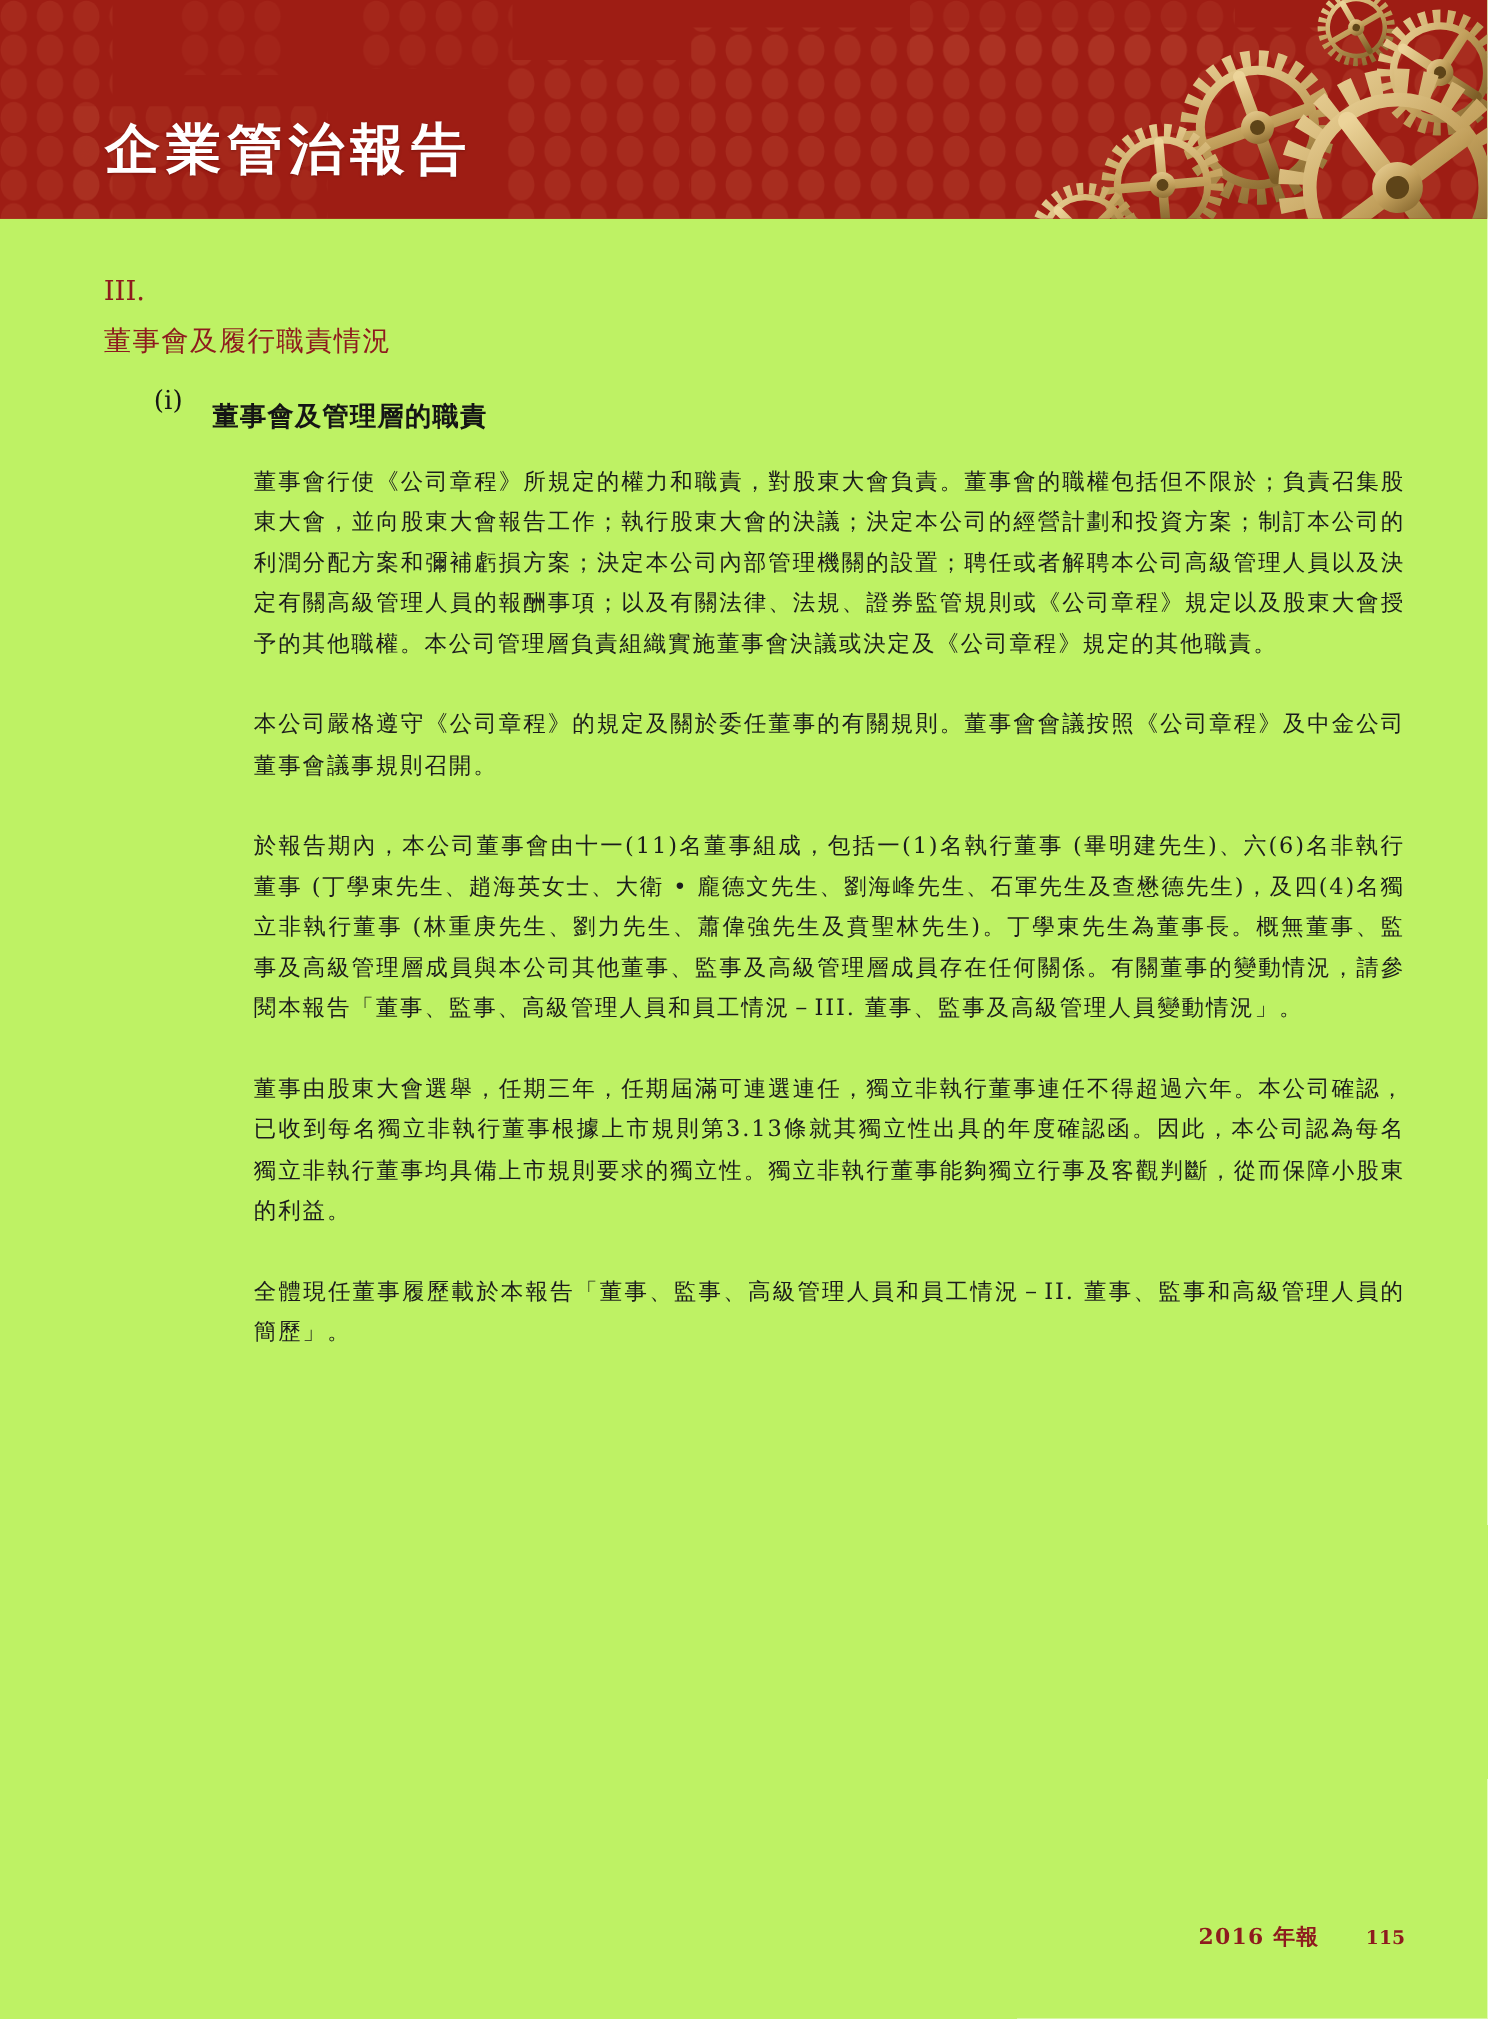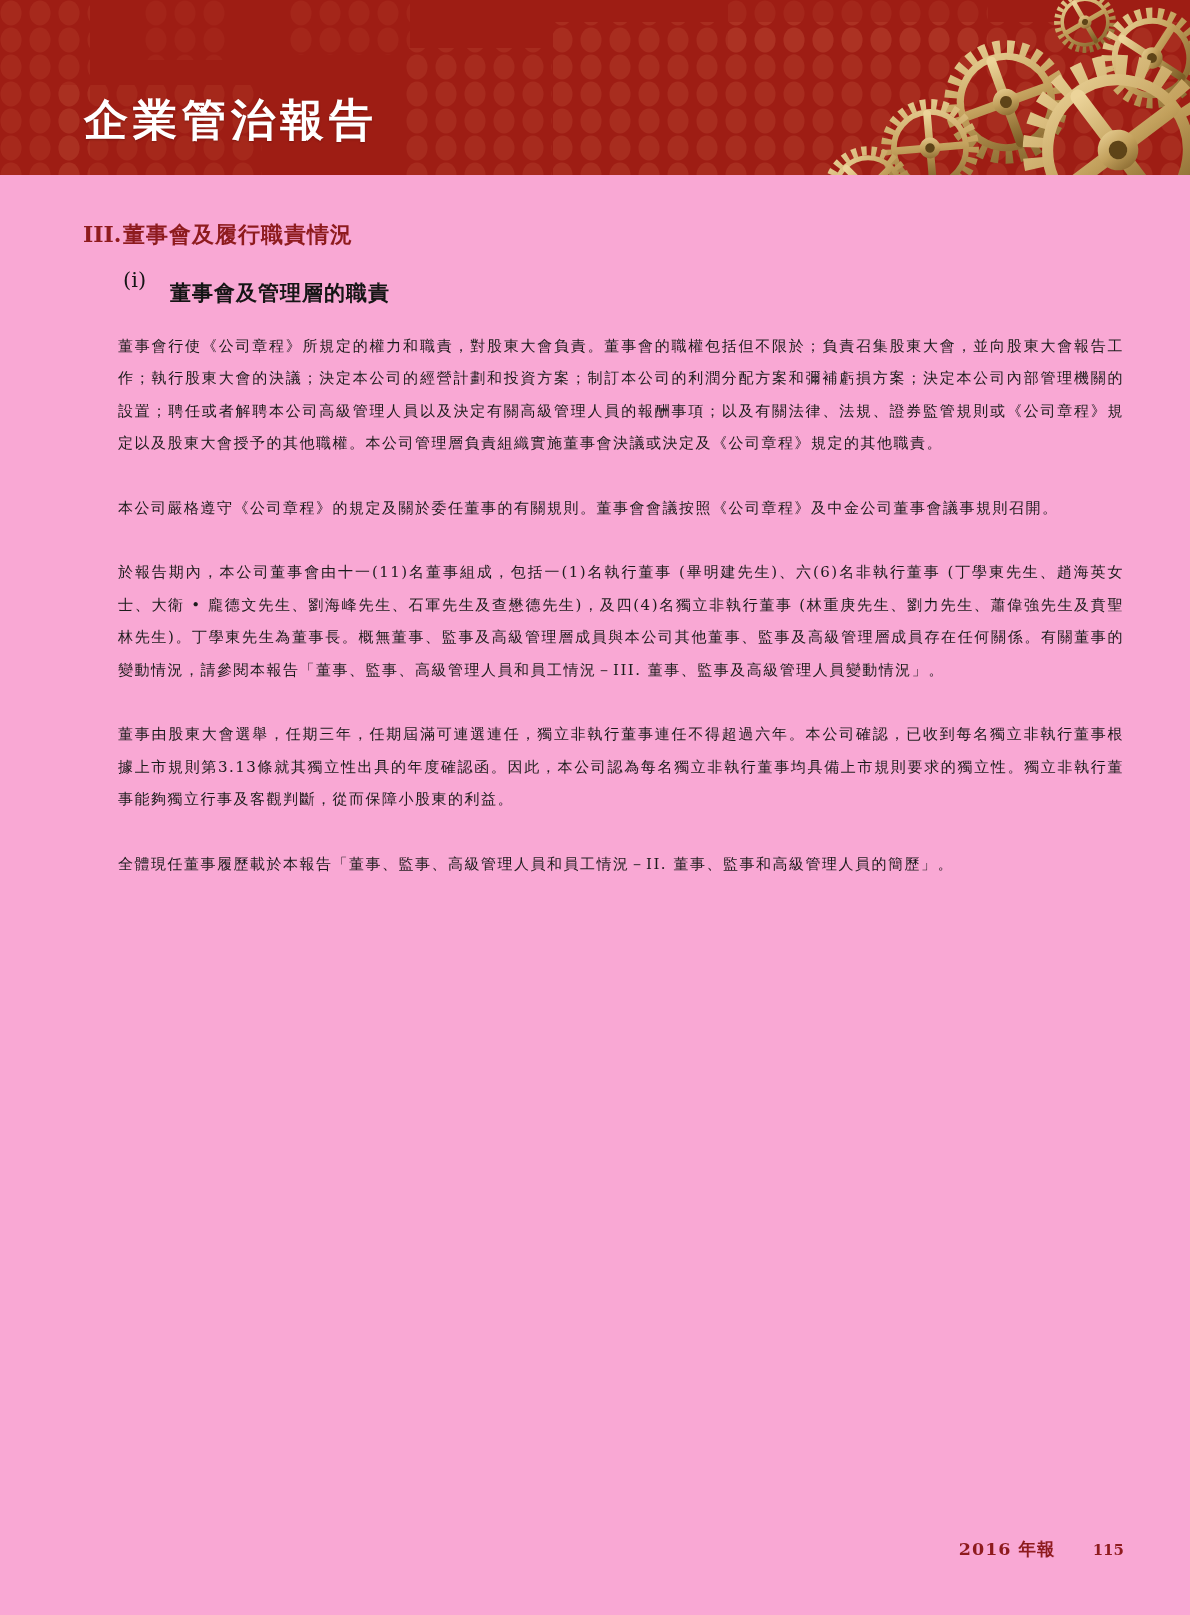--- a/index.html
+++ b/index.html
@@ -2,21 +2,21 @@
 <html lang="zh-Hant"><head>
 <meta charset="utf-8">
 <style>
   * { margin: 0; padding: 0; box-sizing: border-box; }
   html, body { background: #ffffff; }
   .page {
     position: relative;
     width: 1190px;
     height: 1615px;
     margin: 0 auto;
-    background: #f9a8d4;
+    background: #bef264;
     font-family: "DejaVu Serif", "Liberation Serif", serif;
     overflow: hidden;
   }
 
   
   .banner {
     position: relative;
     width: 1190px;
     height: 175px;
     background: #9e1d14;
@@ -37,43 +37,44 @@
   }
 
   
   .content {
     padding: 46px 66px 0 83px;
     color: #1c1c1c;
   }
   .sec-head {
     display: flex;
     color: #8e1b1e;
-    font-weight: bold;
+    font-weight: normal;
     font-size: 22px;
     line-height: 1.2;
     margin-bottom: 21px;
+    flex-direction: column;
   }
   .sec-num { width: 40px; flex: 0 0 40px; }
   .sec-title { letter-spacing: 1px; }
 
   .sub-head {
     display: flex;
     margin-left: 40px;
     font-size: 21px;
     font-weight: bold;
     color: #151515;
     line-height: 1.2;
     margin-bottom: 24px;
   }
   .sub-label { width: 47px; flex: 0 0 47px; font-weight: normal; }
   .sub-title { letter-spacing: 1px; margin-top: 12px; }
 
   .para {
-    margin-left: 35px;
-    font-size: 15px;
+    margin-left: 120px;
+    font-size: 18px;
     line-height: 32.5px;
     letter-spacing: 1.5px;
     text-align: justify;
     text-justify: inter-ideograph;
     color: #1c1c1c;
     margin-bottom: 32px;
   }
   section.subsection { margin-bottom: 14px; }
 
   

